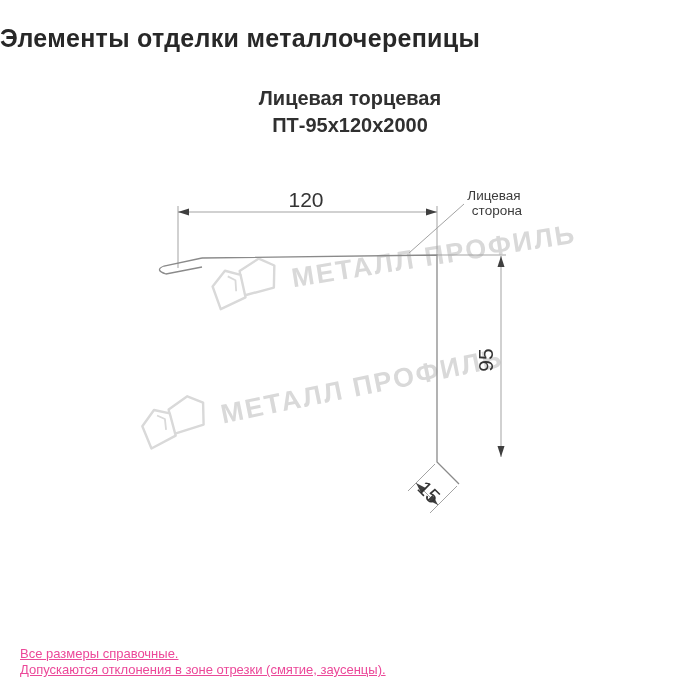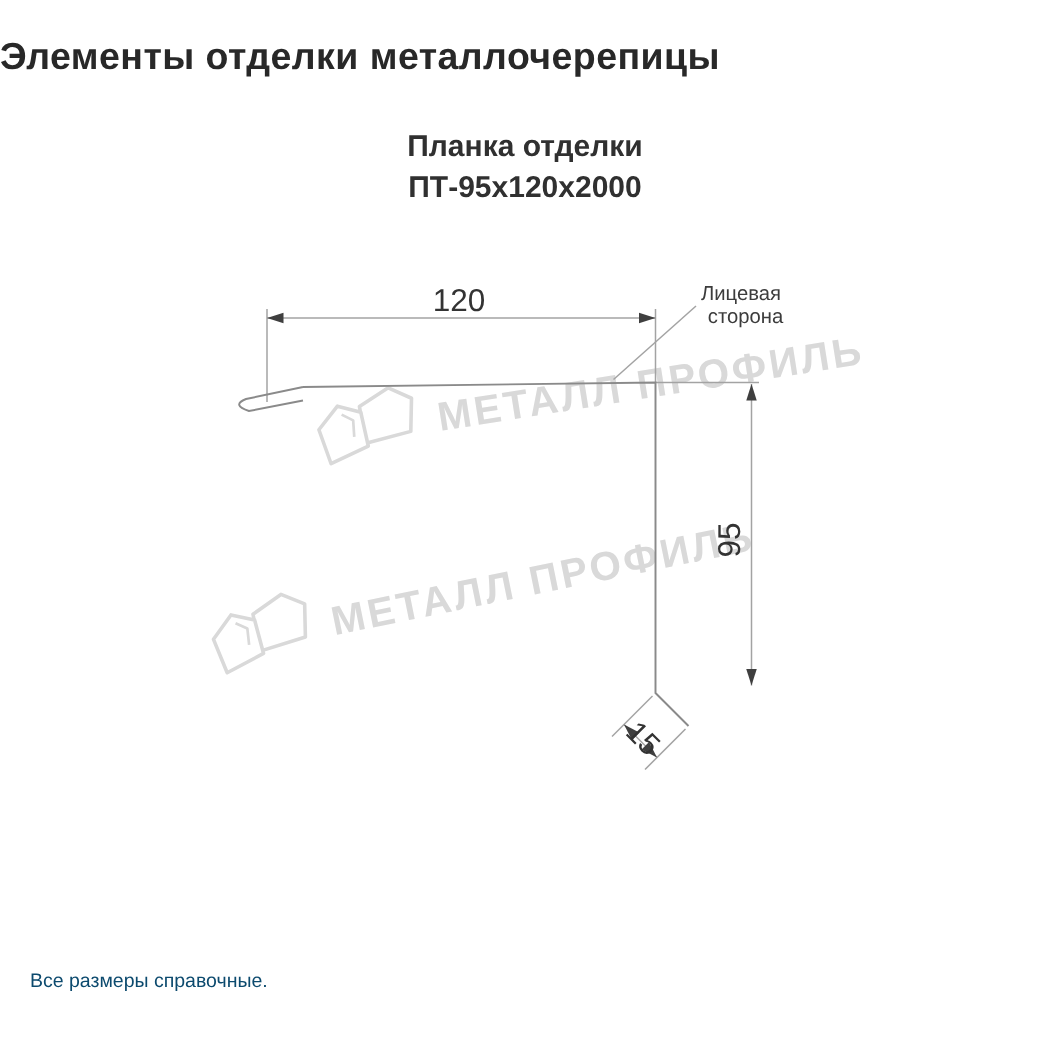--- a/index.html
+++ b/index.html
@@ -22,28 +22,28 @@
   .watermark{
     position:absolute;display:flex;align-items:center;gap:9px;
     color:#d9d9d9;font-weight:bold;font-size:27px;letter-spacing:2px;
     white-space:nowrap;z-index:1;transform-origin:0 50%;
   }
   #wm1{left:206px;top:262px;transform:rotate(-9deg);}
   #wm2{left:136px;top:402px;transform:rotate(-11.5deg);}
   #drawing{position:absolute;left:0;top:0;z-index:2;}
   .notes{
     position:absolute;left:20px;top:646px;z-index:3;
-    font-size:13px;color:#0c4a6e;line-height:16px;
+    font-size:13px;color:#ec4899;line-height:16px;text-decoration:underline;
   }
 </style>
 </head>
 <body>
 
 <div class="page-title">Элементы отделки металлочерепицы</div>
-<div class="product-name">Планка отделки</div>
+<div class="product-name">Лицевая торцевая</div>
 <div class="product-code">ПТ-95х120х2000</div>
 
 <div class="watermark" id="wm1">
   <span>
     <svg width="78" height="54" viewBox="0 0 78 54">
       <g fill="#ffffff" stroke="#d9d9d9" stroke-width="2.4" stroke-linejoin="round">
         <path d="M36 16 L56 5 L71 13 L69 35 L38 41 Z" transform="rotate(5 54 22)"></path>
         <path d="M8 24 L24 12 L38 20 L37 43 L10 48 Z" transform="rotate(-6 23 30)"></path>
         <path d="M24 18 L31 23 L30 34" fill="none" stroke-width="1.8"></path>
       </g>
@@ -103,13 +103,14 @@
 
   <g>
     <line x1="409" y1="253" x2="464" y2="204" stroke="#a3a3a3" stroke-width="1"></line>
     <text x="494" y="200" text-anchor="middle" font-size="13.5" fill="#3c3c3c">Лицевая</text>
     <text x="497" y="215" text-anchor="middle" font-size="13.5" fill="#3c3c3c">сторона</text>
   </g>
 </svg>
 
 <div class="notes">
   <div>Все размеры справочные.</div>
+  <div>Допускаются отклонения в зоне отрезки (смятие, заусенцы).</div>
 </div>
 
 </body></html>

